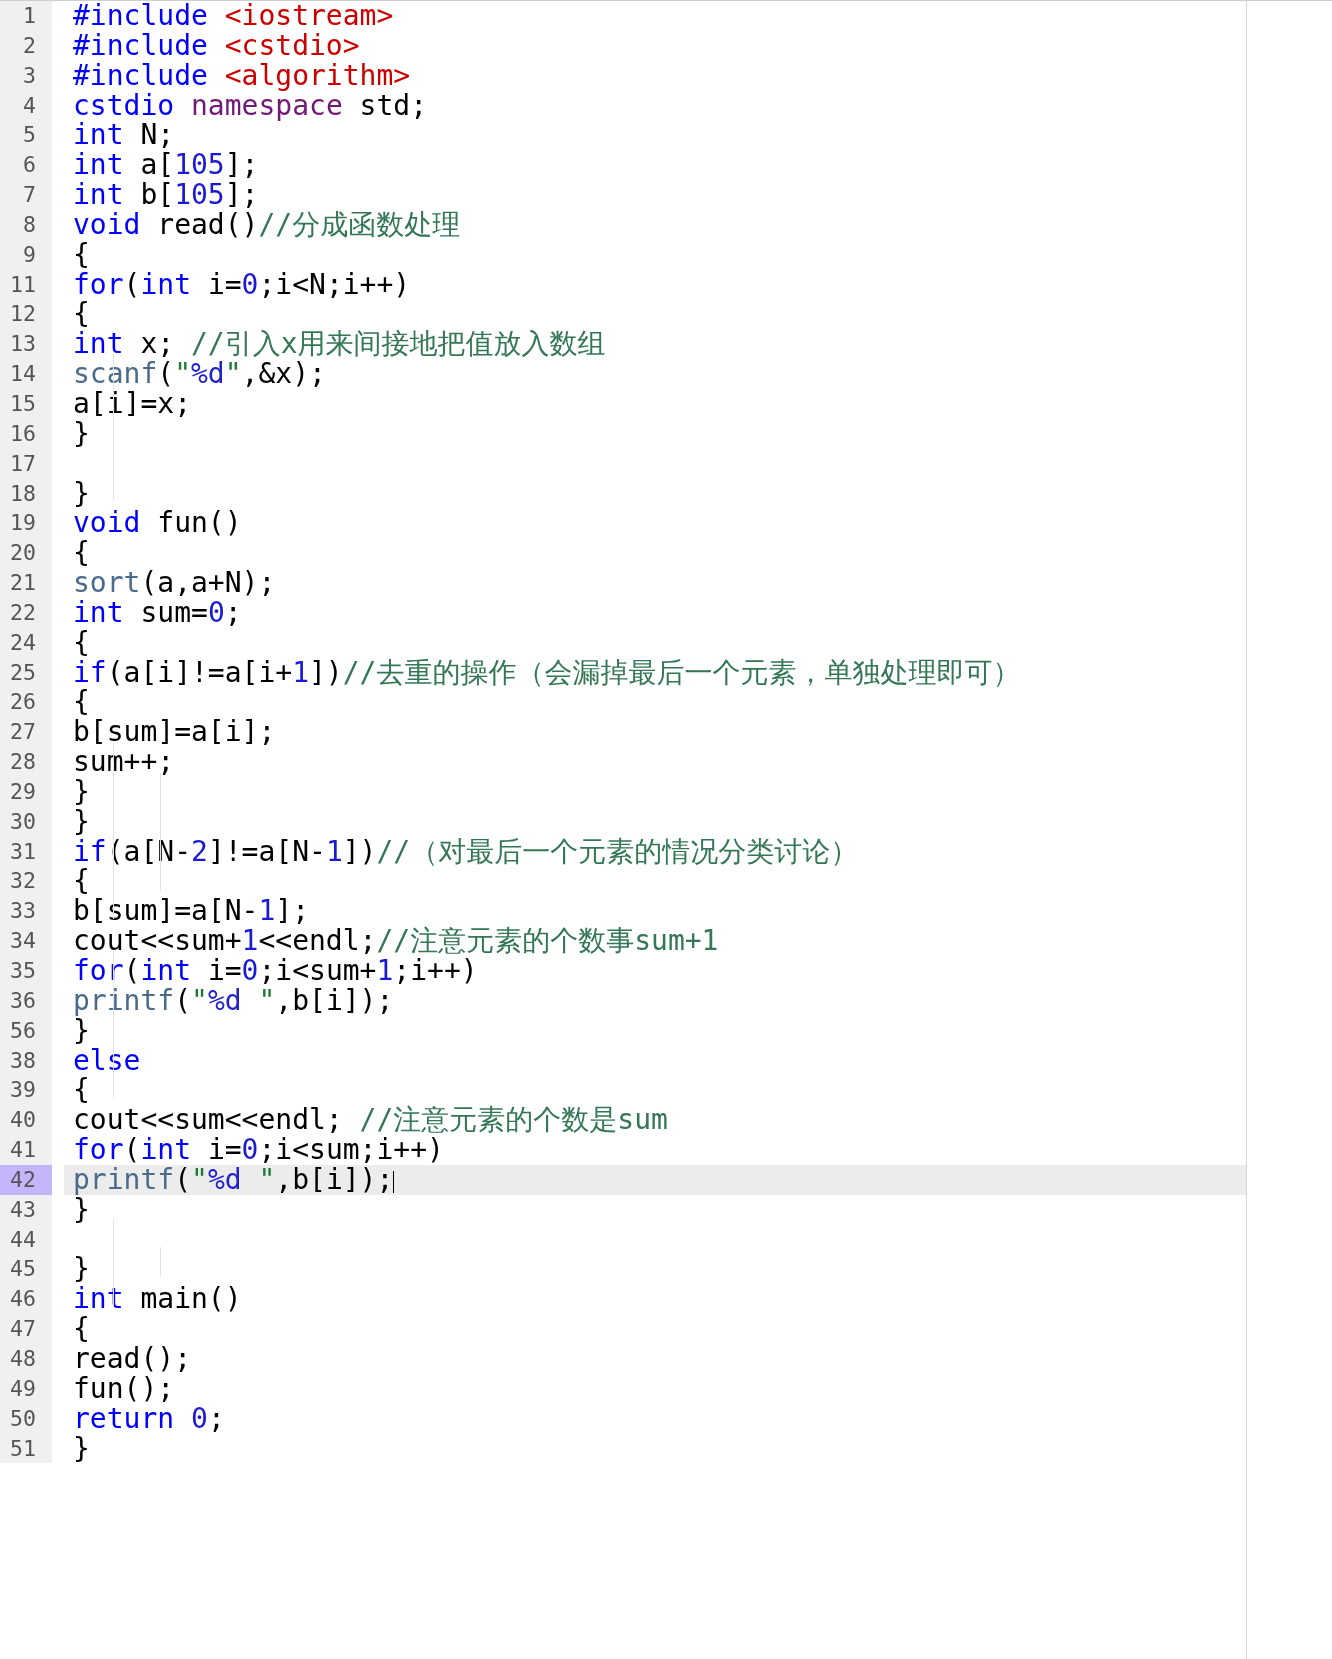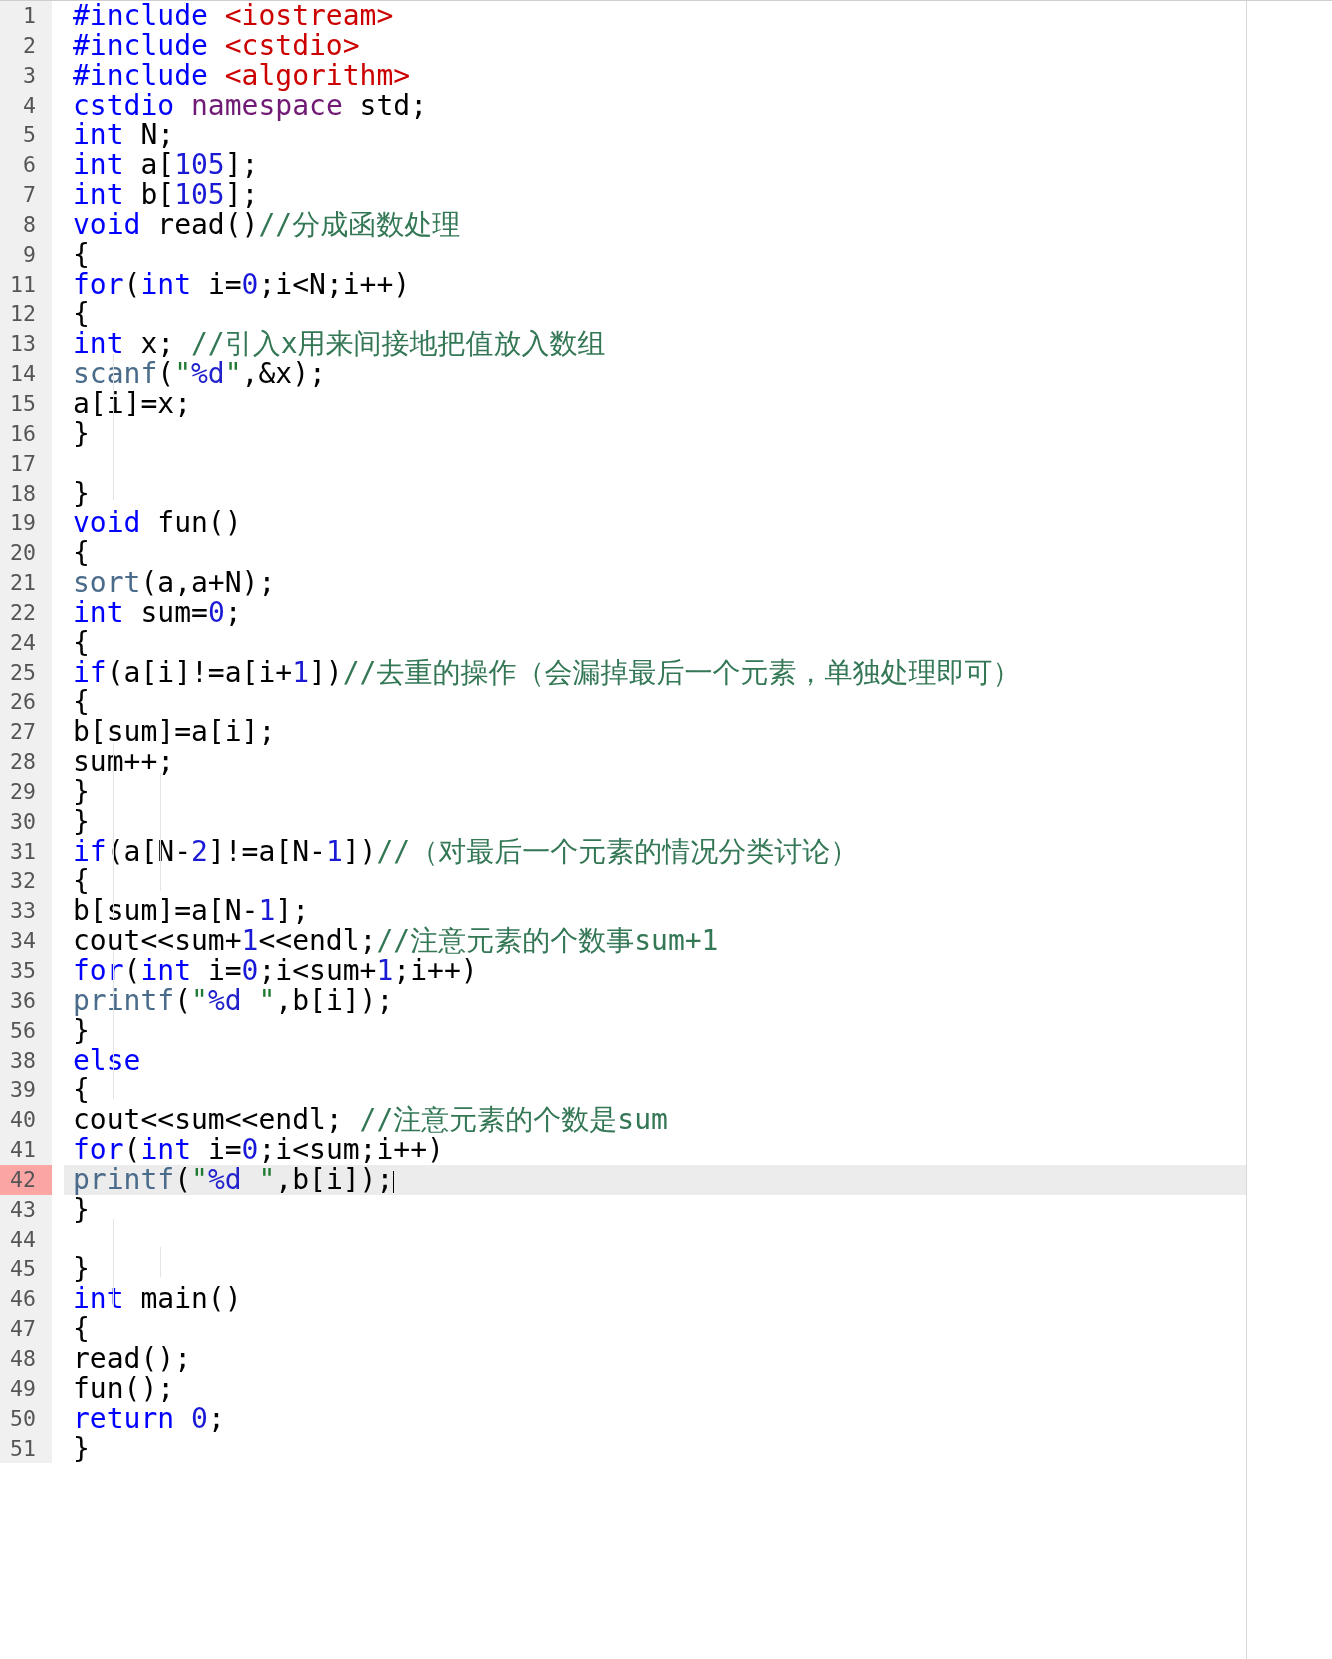--- a/index.html
+++ b/index.html
@@ -50,21 +50,21 @@
     overflow: hidden;
   }
 
   .row {
     position: relative;
     height: 29.85px;
     line-height: 29.85px;
     white-space: nowrap;
   }
   .row.active .code { background: #ececec; }
-  .row.active .gutter { background: #fca5a5; }
+  .row.active .gutter { background: #c4b5fd; }
 
   .gutter {
     position: absolute;
     left: 0;
     top: 0;
     width: 52px;
     height: 100%;
     background: #f0f0f0;
     box-sizing: border-box;
     padding-right: 16px;

